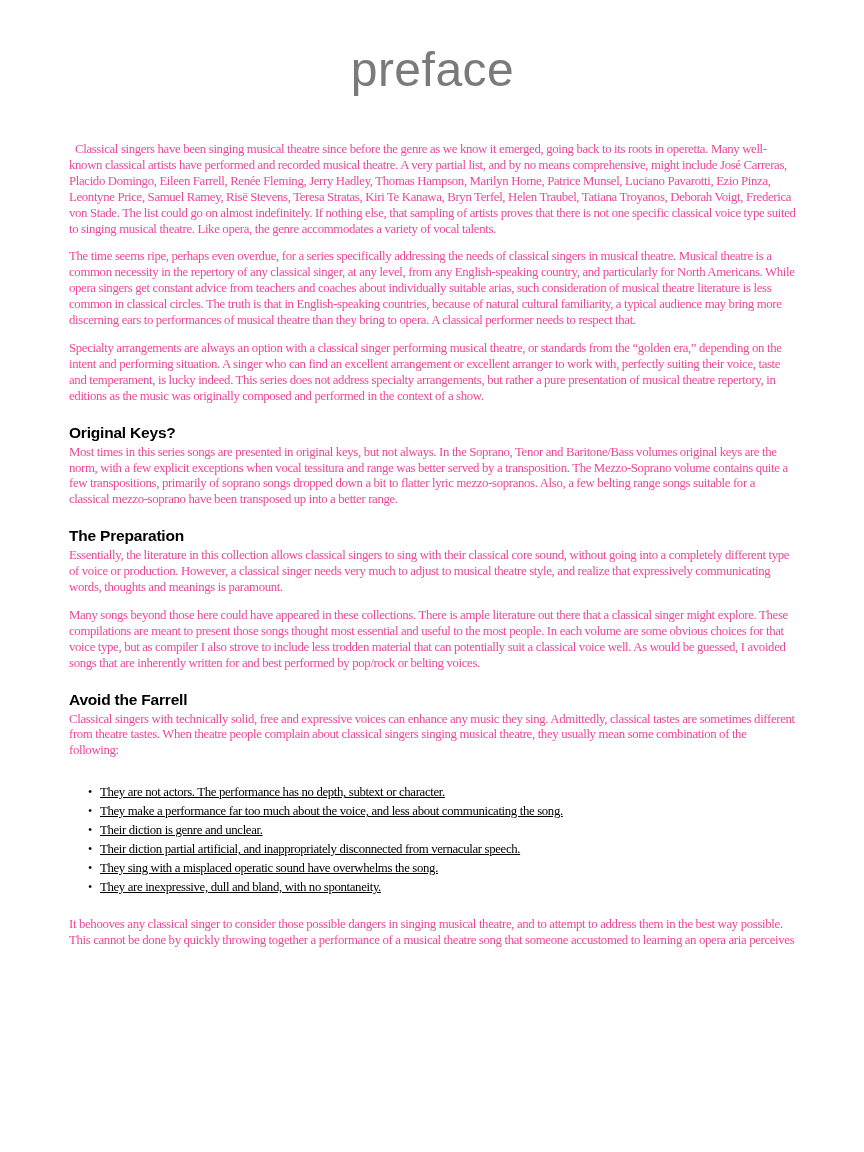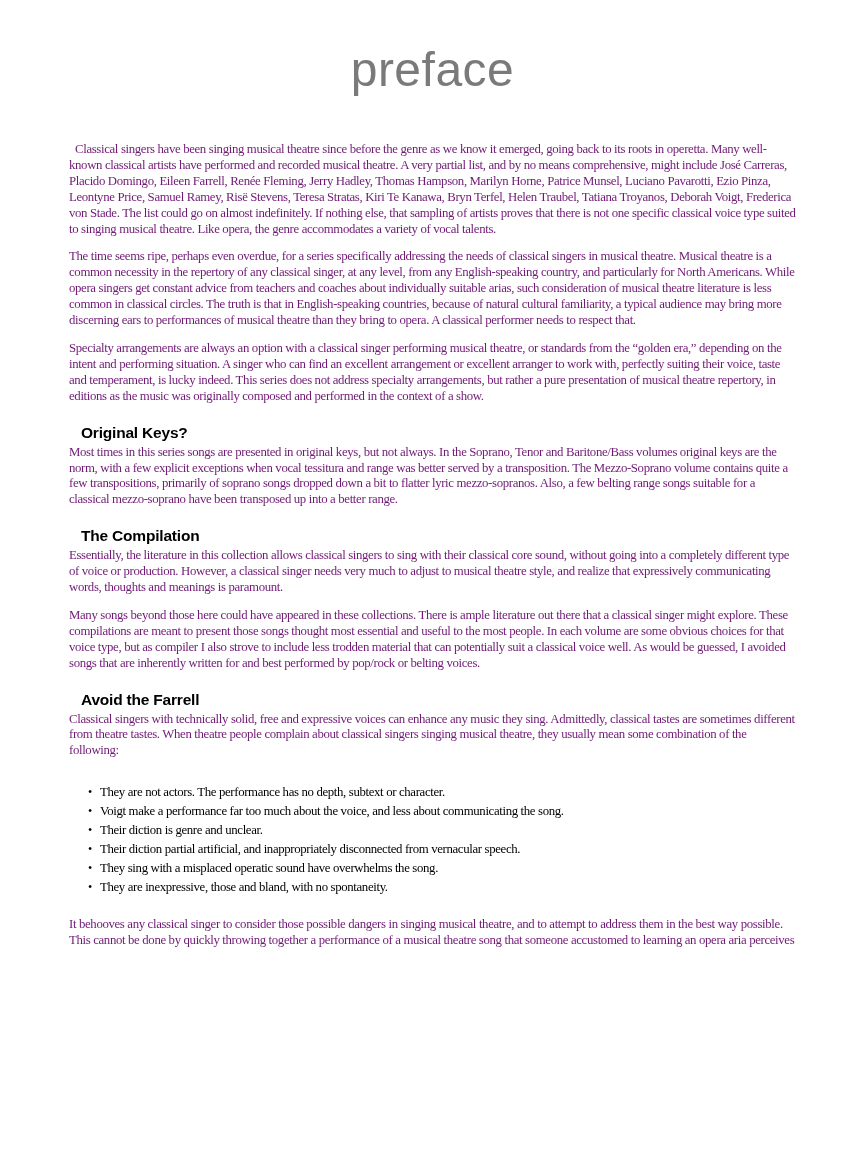--- a/index.html
+++ b/index.html
@@ -23,37 +23,38 @@
     color: #7a7a7a;
     text-align: center;
     letter-spacing: 0.5px;
   }
   .para {
     font-family: "Liberation Serif", serif;
     font-size: 12.8px;
     line-height: 15.9px;
     letter-spacing: -0.35px;
     margin: 0 0 12px 0;
-    color: #701a75;
+    color: #ec4899;
     text-align: left;
   }
   .para.first-para { text-indent: 6px; }
   .heading {
     font-family: "Liberation Sans", sans-serif;
     font-weight: 700;
     font-size: 15.5px;
     line-height: 18px;
     letter-spacing: -0.2px;
-    margin: 19px 0 3px 12px;
+    margin: 19px 0 3px 0;
     color: #000;
   }
   .bullets {
     list-style: none;
     margin: 26px 0 21px 0;
     padding: 0 0 0 19px;
+    text-decoration: underline;
   }
   .bullets li {
     position: relative;
     padding-left: 12px;
     margin: 0 0 3px 0;
     font-family: "Liberation Serif", serif;
     font-size: 12.8px;
     line-height: 15.9px;
     letter-spacing: -0.35px;
     color: #000;
@@ -86,34 +87,34 @@
 
   <div class="content">
 
     <p class="para first-para">Classical singers have been singing musical theatre since before the genre as we know it emerged, going back to its roots in operetta. Many well-known classical artists have performed and recorded musical theatre. A very partial list, and by no means comprehensive, might include José Carreras, Placido Domingo, Eileen Farrell, Renée Fleming, Jerry Hadley, Thomas Hampson, Marilyn Horne, Patrice Munsel, Luciano Pavarotti, Ezio Pinza, Leontyne Price, Samuel Ramey, Risë Stevens, Teresa Stratas, Kiri Te Kanawa, Bryn Terfel, Helen Traubel, Tatiana Troyanos, Deborah Voigt, Frederica von Stade. The list could go on almost indefinitely. If nothing else, that sampling of artists proves that there is not one specific classical voice type suited to singing musical theatre. Like opera, the genre accommodates a variety of vocal talents.</p>
     <p class="para">The time seems ripe, perhaps even overdue, for a series specifically addressing the needs of classical singers in musical theatre. Musical theatre is a common necessity in the repertory of any classical singer, at any level, from any English-speaking country, and particularly for North Americans. While opera singers get constant advice from teachers and coaches about individually suitable arias, such consideration of musical theatre literature is less common in classical circles. The truth is that in English-speaking countries, because of natural cultural familiarity, a typical audience may bring more discerning ears to performances of musical theatre than they bring to opera. A classical performer needs to respect that.</p>
     <p class="para">Specialty arrangements are always an option with a classical singer performing musical theatre, or standards from the “golden era,” depending on the intent and performing situation. A singer who can find an excellent arrangement or excellent arranger to work with, perfectly suiting their voice, taste and temperament, is lucky indeed. This series does not address specialty arrangements, but rather a pure presentation of musical theatre repertory, in editions as the music was originally composed and performed in the context of a show.</p>
 
     <h2 class="heading">Original Keys?</h2>
     <p class="para">Most times in this series songs are presented in original keys, but not always. In the Soprano, Tenor and Baritone/Bass volumes original keys are the norm, with a few explicit exceptions when vocal tessitura and range was better served by a transposition. The Mezzo-Soprano volume contains quite a few transpositions, primarily of soprano songs dropped down a bit to flatter lyric mezzo-sopranos. Also, a few belting range songs suitable for a classical mezzo-soprano have been transposed up into a better range.</p>
 
-    <h2 class="heading">The Compilation</h2>
+    <h2 class="heading">The Preparation</h2>
     <p class="para">Essentially, the literature in this collection allows classical singers to sing with their classical core sound, without going into a completely different type of voice or production. However, a classical singer needs very much to adjust to musical theatre style, and realize that expressively communicating words, thoughts and meanings is paramount.</p>
     <p class="para">Many songs beyond those here could have appeared in these collections. There is ample literature out there that a classical singer might explore. These compilations are meant to present those songs thought most essential and useful to the most people. In each volume are some obvious choices for that voice type, but as compiler I also strove to include less trodden material that can potentially suit a classical voice well. As would be guessed, I avoided songs that are inherently written for and best performed by pop/rock or belting voices.</p>
 
     <h2 class="heading">Avoid the Farrell</h2>
     <p class="para">Classical singers with technically solid, free and expressive voices can enhance any music they sing. Admittedly, classical tastes are sometimes different from theatre tastes. When theatre people complain about classical singers singing musical theatre, they usually mean some combination of the following:</p>
 
     <ul class="bullets">
       <li>They are not actors. The performance has no depth, subtext or character.</li>
-      <li>Voigt make a performance far too much about the voice, and less about communicating the song.</li>
+      <li>They make a performance far too much about the voice, and less about communicating the song.</li>
       <li>Their diction is genre and unclear.</li>
       <li>Their diction partial artificial, and inappropriately disconnected from vernacular speech.</li>
       <li>They sing with a misplaced operatic sound have overwhelms the song.</li>
-      <li>They are inexpressive, those and bland, with no spontaneity.</li>
+      <li>They are inexpressive, dull and bland, with no spontaneity.</li>
     </ul>
 
     <p class="para">It behooves any classical singer to consider those possible dangers in singing musical theatre, and to attempt to address them in the best way possible. This cannot be done by quickly throwing together a performance of a musical theatre song that someone accustomed to learning an opera aria perceives to be “easy.” Unfortunately, that is too often the case. Preparation of a musical theatre song needs to be as insightful and diligent as when one prepares an aria. Because the technical vocal challenges usually are not as prominent or exposed in musical theatre, singers sometimes tend to think that songs from that genre need less preparation. Actually, they need as much preparation as it takes to make them sound completely natural and convincing.</p>
 
   </div>
 
 
 </div>
 
 </body></html>

